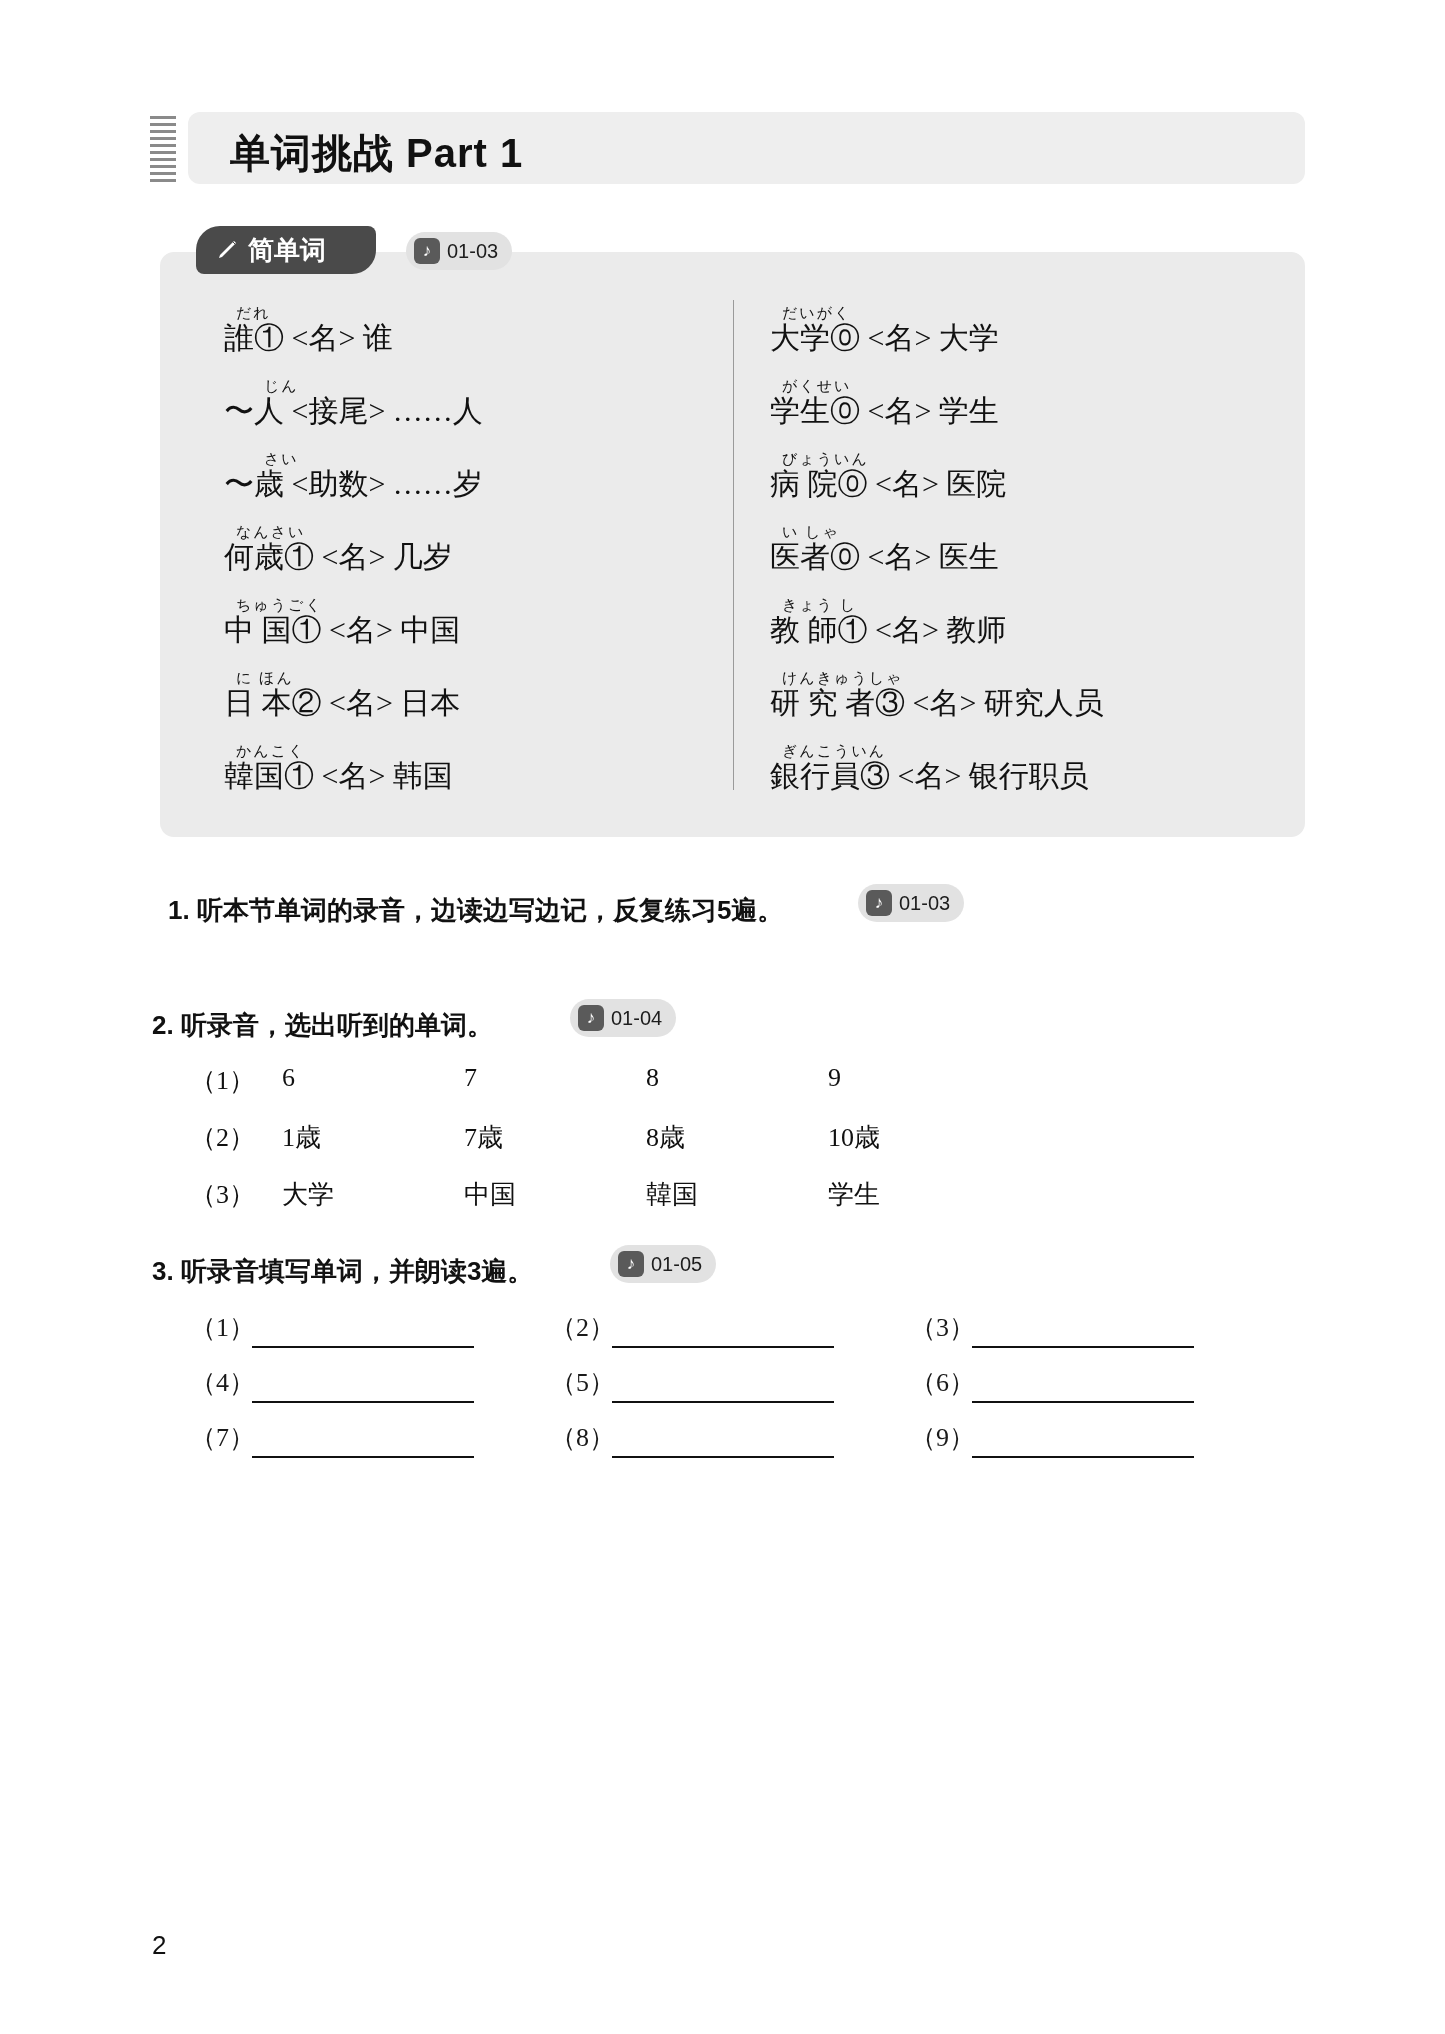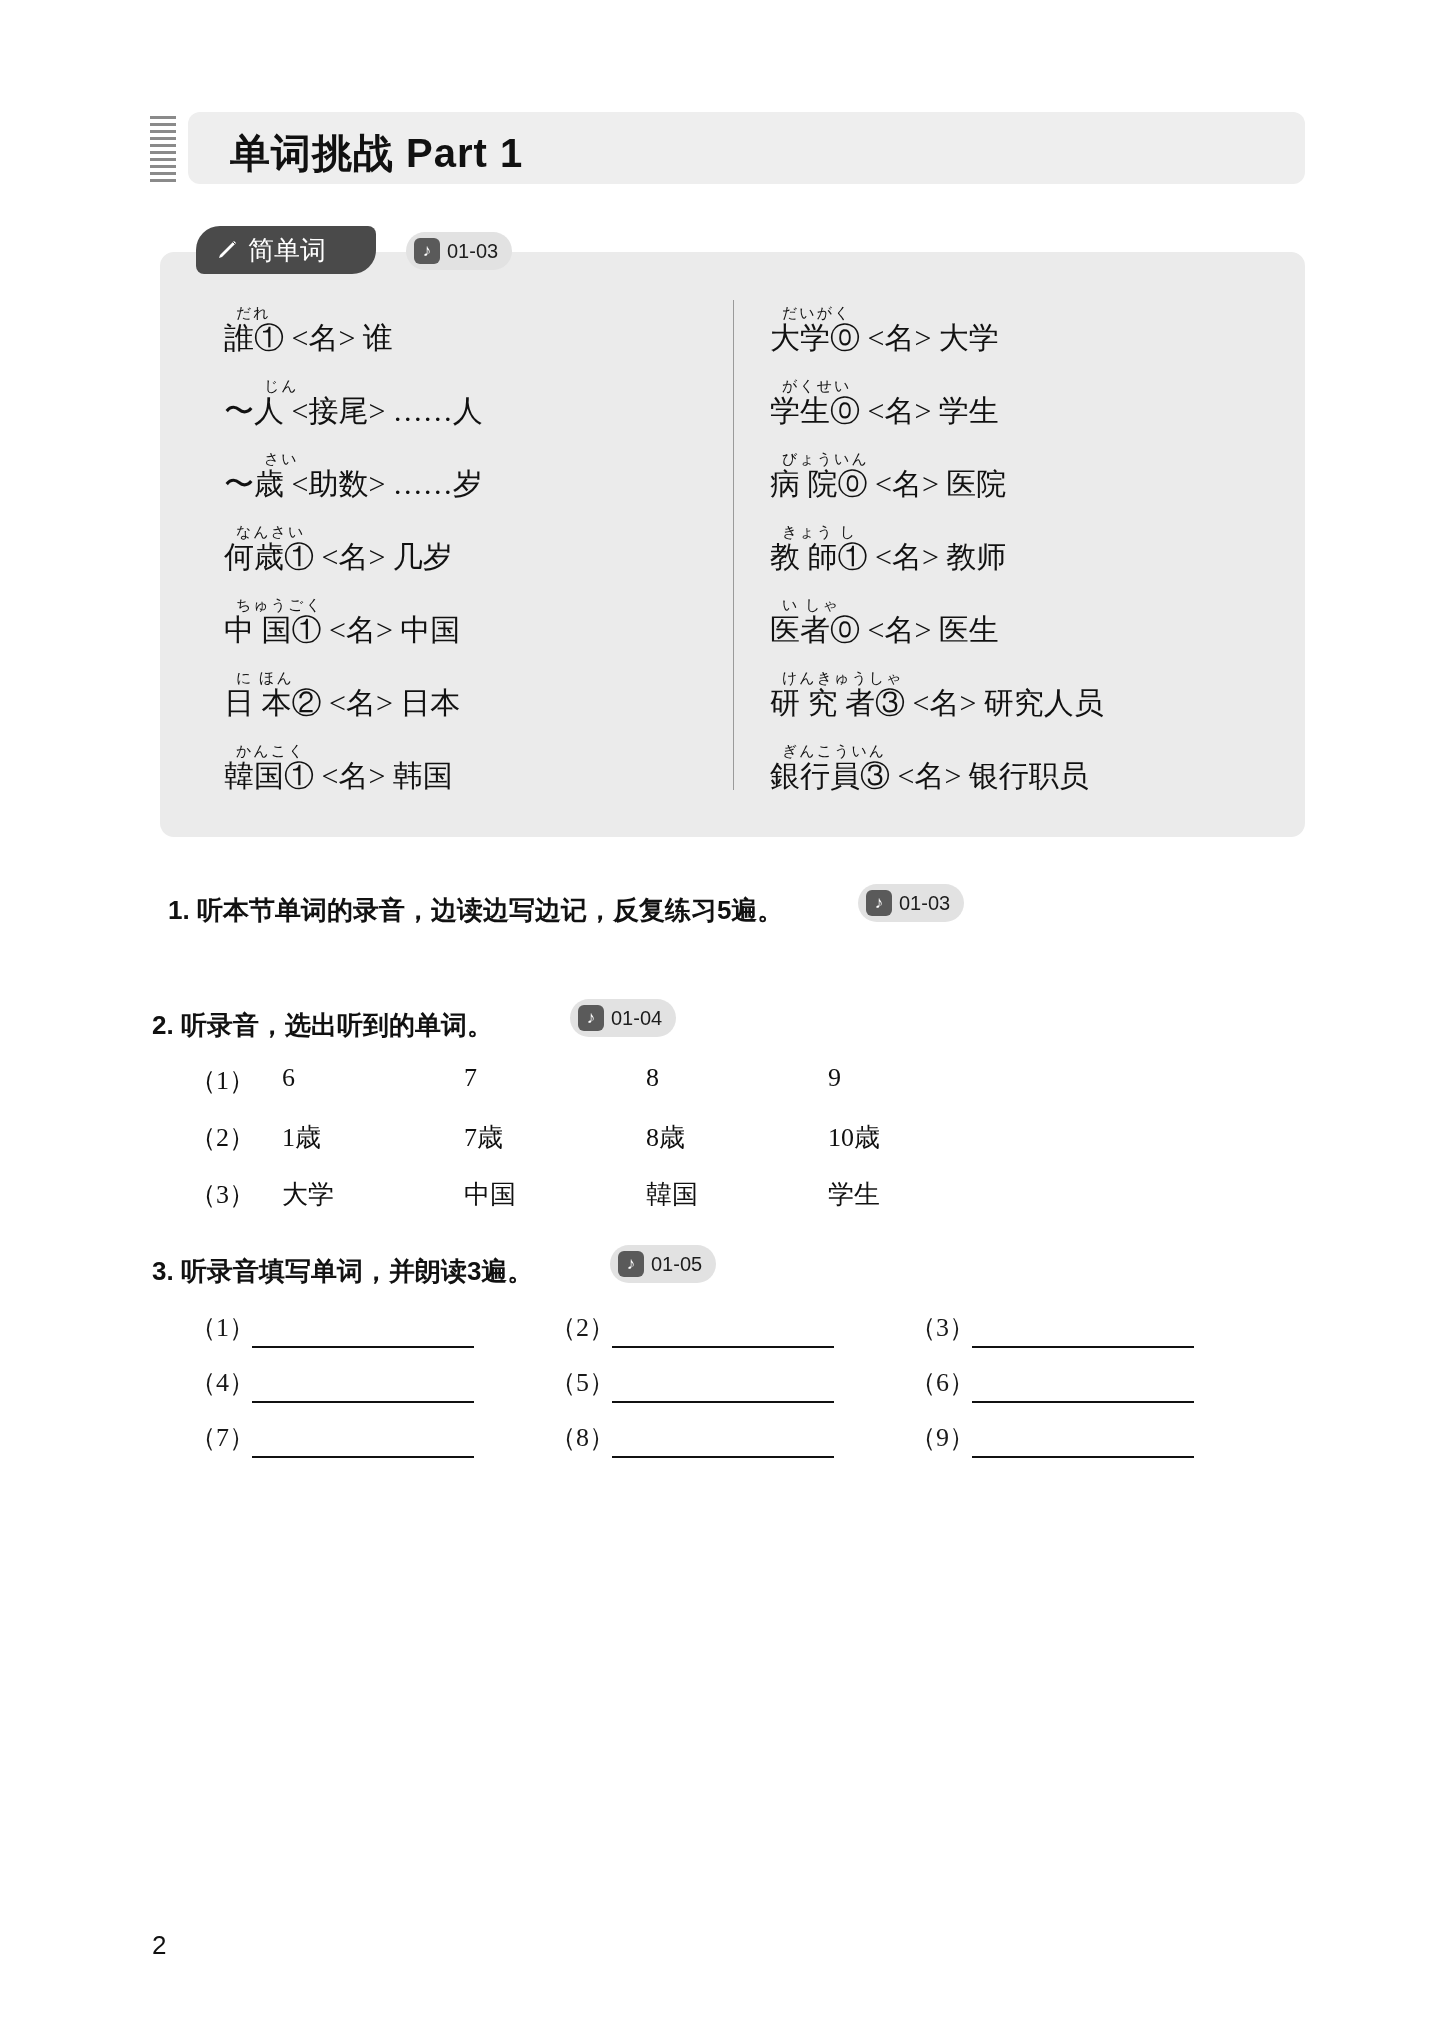--- a/index.html
+++ b/index.html
@@ -88,21 +88,21 @@
   }
   .vocab-tag .pen-icon {
     width: 24px;
     height: 24px;
     margin-right: 8px;
     display: inline-block;
   }
   .vocab-tag-label {
     color: #ffffff;
     font-size: 26px;
-    font-weight: normal;
+    font-weight: bold;
     white-space: nowrap;
   }
   .audio-chip {
     position: absolute;
     display: inline-flex;
     align-items: center;
     height: 38px;
     padding: 0 14px 0 8px;
     background: #e2e2e2;
     border-radius: 19px;
@@ -325,26 +325,26 @@
       </div>
       <div class="vocab-entry">
         <span class="furigana">がくせい</span>
         <span>学生⓪ &lt;名&gt; 学生</span>
       </div>
       <div class="vocab-entry">
         <span class="furigana">びょういん</span>
         <span>病 院⓪ &lt;名&gt; 医院</span>
       </div>
       <div class="vocab-entry">
+        <span class="furigana">い しゃ</span>
+        <span>医者⓪ &lt;名&gt; 医生</span>
+      </div>
+      <div class="vocab-entry">
         <span class="furigana">きょう し</span>
         <span>教 師① &lt;名&gt; 教师</span>
-      </div>
-      <div class="vocab-entry">
-        <span class="furigana">い しゃ</span>
-        <span>医者⓪ &lt;名&gt; 医生</span>
       </div>
       <div class="vocab-entry">
         <span class="furigana">けんきゅうしゃ</span>
         <span>研 究 者③ &lt;名&gt; 研究人员</span>
       </div>
       <div class="vocab-entry">
         <span class="furigana">ぎんこういん</span>
         <span>銀行員③ &lt;名&gt; 银行职员</span>
       </div>
     </div>

